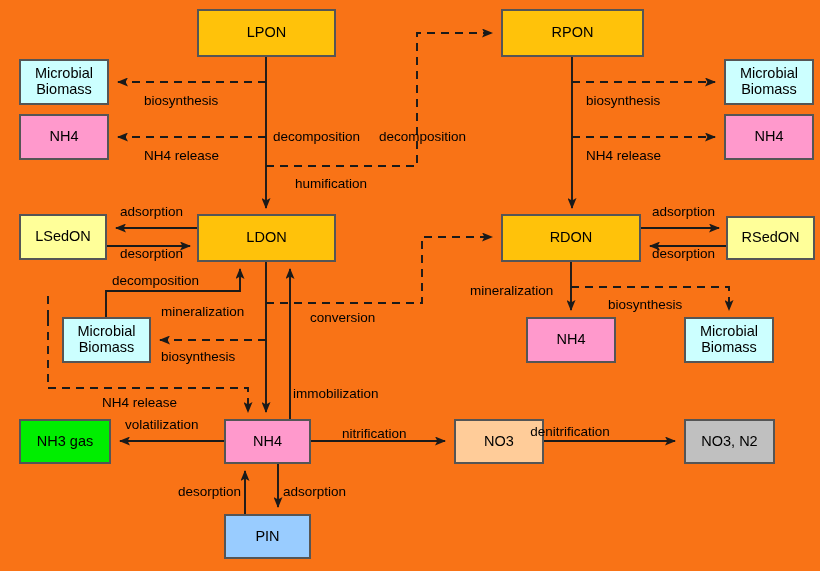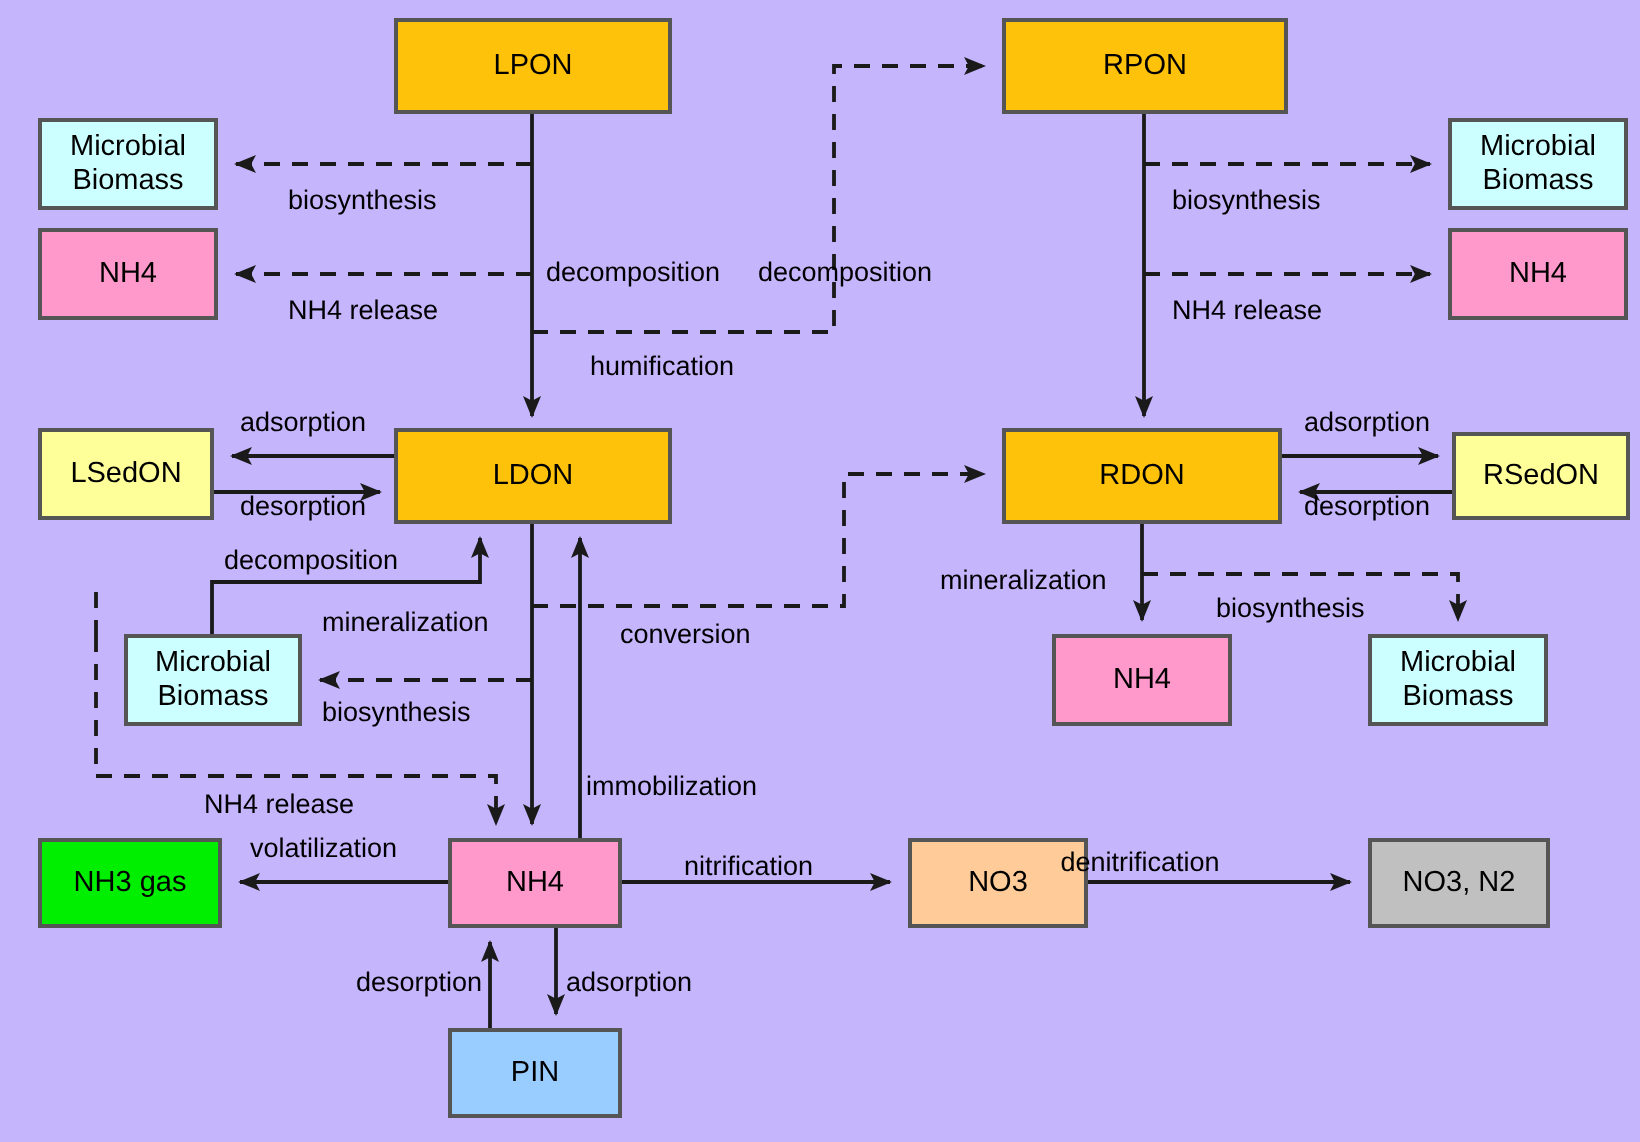--- a/index.html
+++ b/index.html
@@ -1,16 +1,16 @@
 <!DOCTYPE html>
 <html><head>
 <meta charset="utf-8">
 <style>
   html,body{margin:0;padding:0;background:#ffffff;}
-  #root{position:relative;width:820px;height:571px;background:#c4b5fd;
+  #root{position:relative;width:820px;height:571px;background:#f97316;
         font-family:"Liberation Sans","DejaVu Sans",sans-serif;overflow:hidden;}
   svg{position:absolute;left:0;top:0;width:820px;height:571px;}
   .nodeLabel{font-size:14.5px;fill:#000;text-anchor:middle;dominant-baseline:middle;}
   .edgeLabel{font-size:13.5px;fill:#000;dominant-baseline:middle;}
   .box{stroke:#555555;stroke-width:2;}
   .solid{stroke:#1a1a1a;stroke-width:1.9;fill:none;}
   .dash{stroke:#1a1a1a;stroke-width:1.9;fill:none;stroke-dasharray:8 6;}
 </style>
 </head>
 <body>

